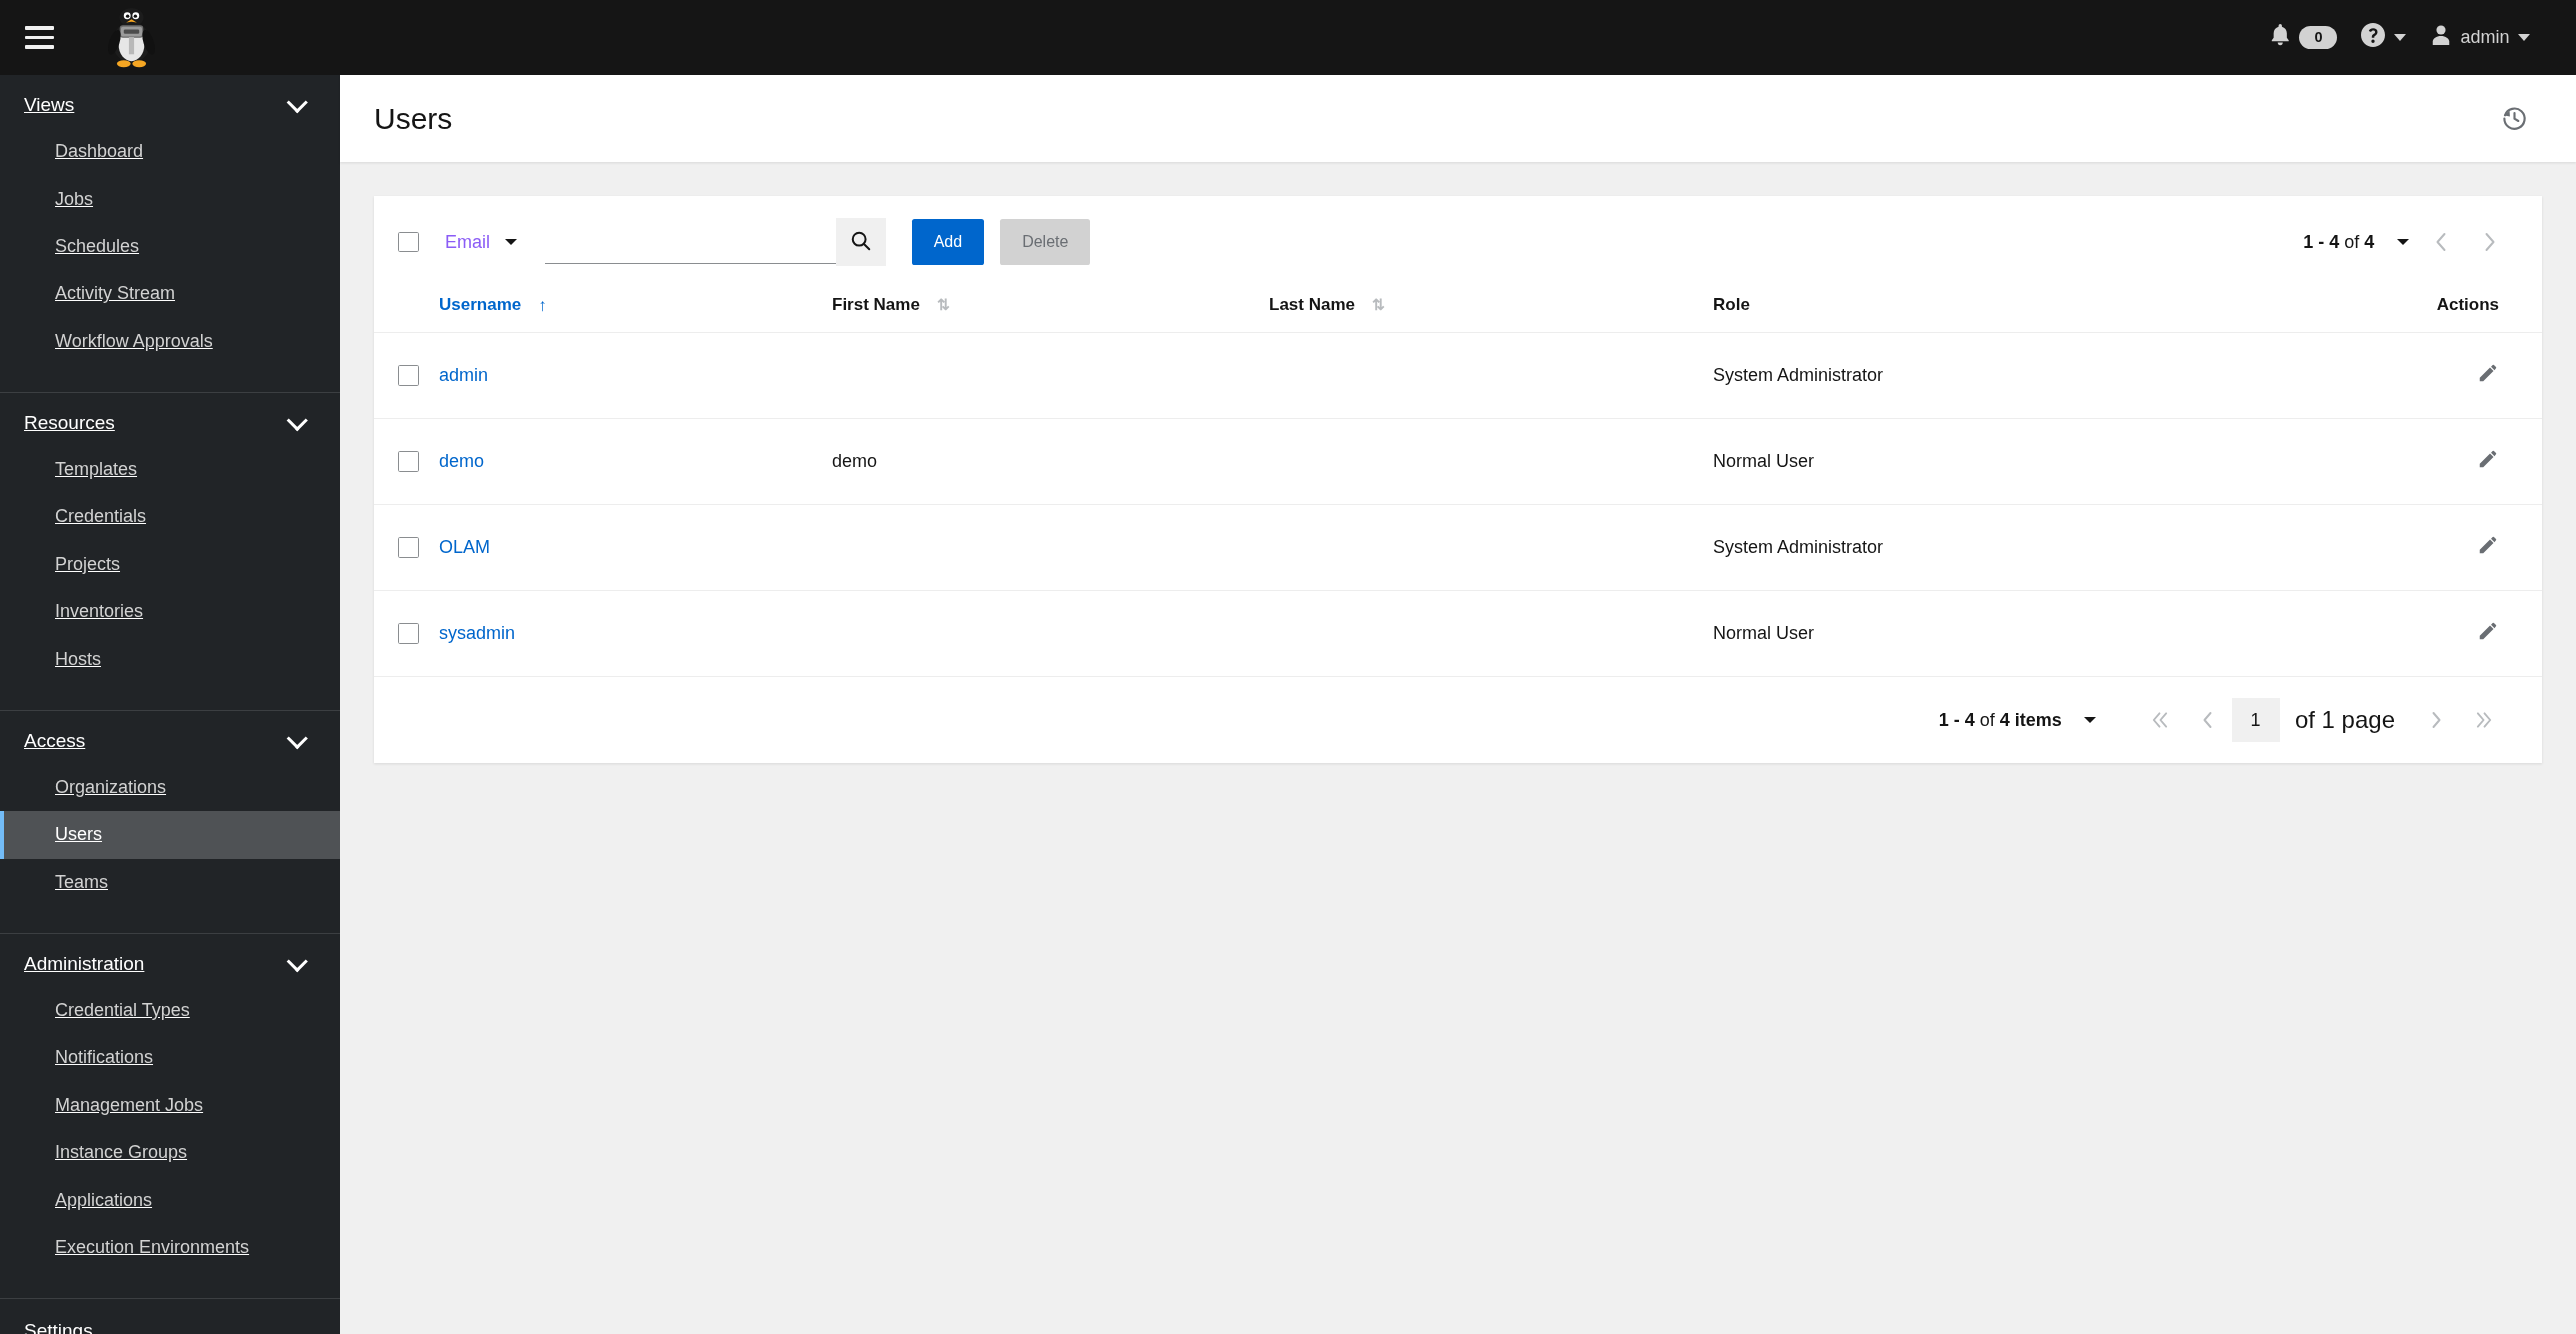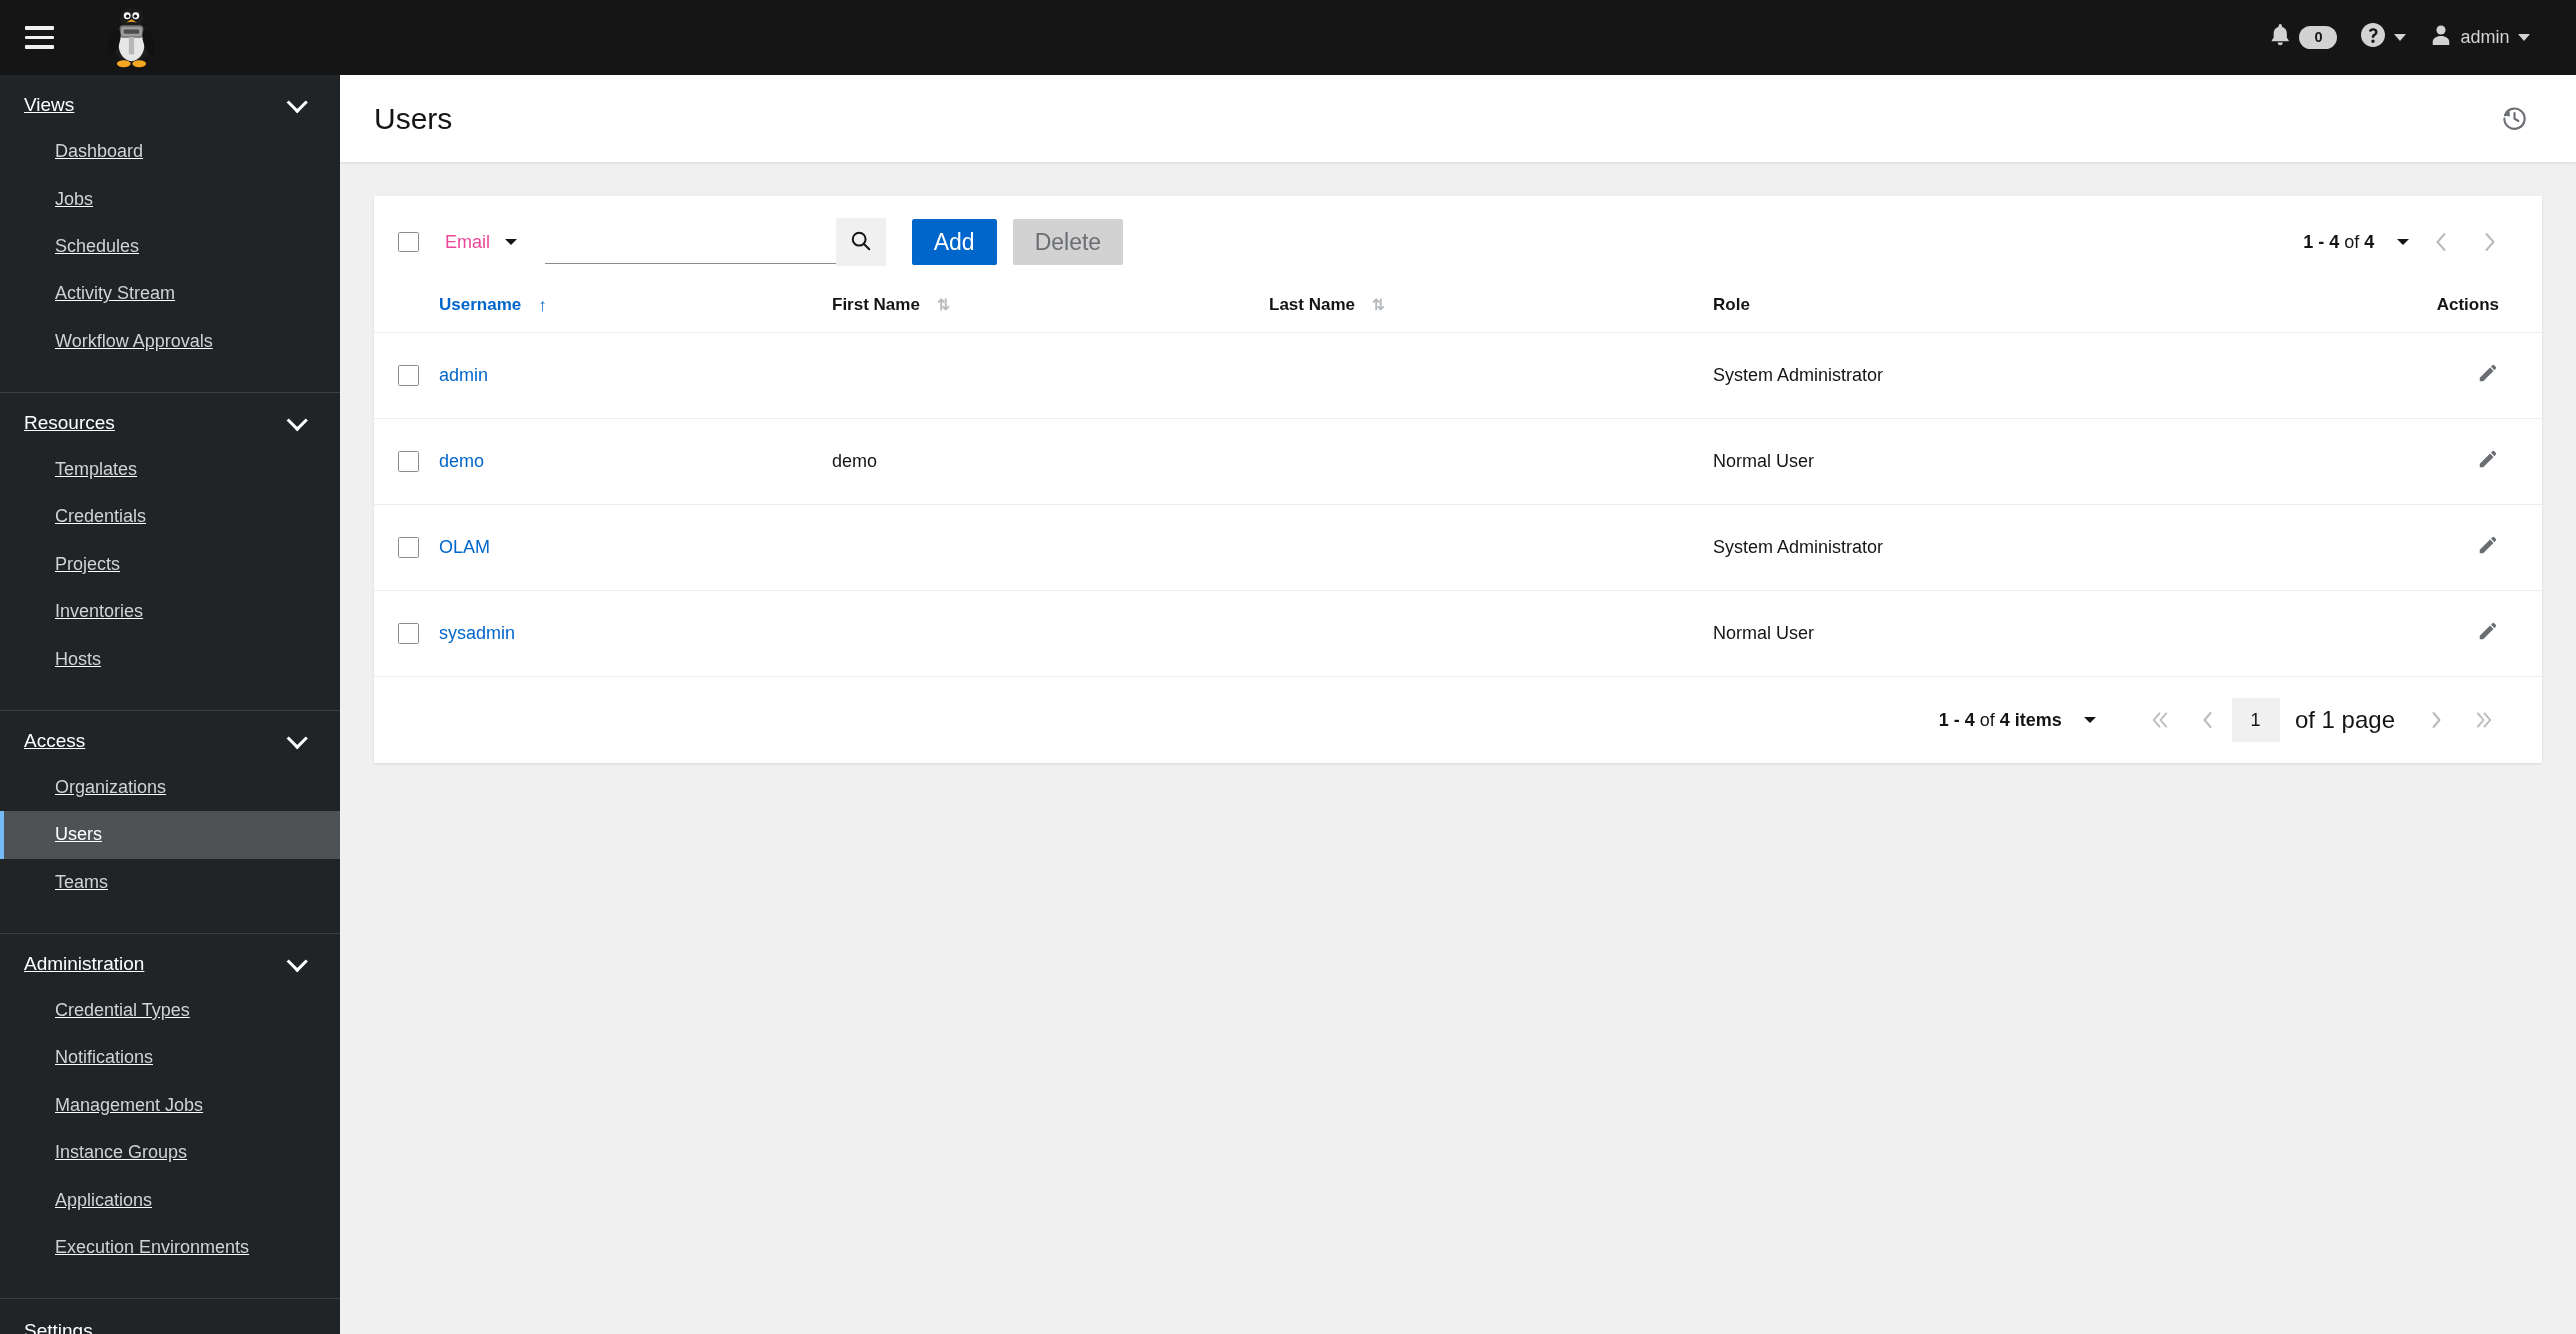--- a/index.html
+++ b/index.html
@@ -87,38 +87,38 @@
   }
 
   
   .toolbar { display: flex; align-items: center; padding: 22px 29px 20.5px 24px; }
   .cb {
     width: 20.5px; height: 20.5px; border: 0.9px solid #8a8d90; background: #fff;
     border-radius: 1.7px; cursor: pointer; flex: 0 0 20.5px;
   }
   .tb-select {
     display: flex; align-items: center; gap: 15.4px; margin-left: 23px;
-    font-size: 18px; color: #ec4899; cursor: pointer; padding: 5.1px 3.4px;
+    font-size: 18px; color: #8b5cf6; cursor: pointer; padding: 5.1px 3.4px;
   }
   .caret-sm {
     width: 0; height: 0; border-left: 6px solid transparent; border-right: 6px solid transparent;
     border-top: 6.8px solid #151515;
   }
   .search-wrap { display: flex; align-items: stretch; margin-left: 24px; }
   .search-input {
     width: 291px; height: 46px; border: none; border-bottom: 1.7px solid #8a8d90;
     background: #fff; font-size: 18px; padding: 0 10.2px; outline: none;
     font-family: "Liberation Sans", sans-serif; color: #151515;
   }
   .search-btn {
     width: 50px; height: 48px; background: #f0f0f0; border: none; cursor: pointer;
     display: flex; align-items: center; justify-content: center; color: #151515;
   }
   .btn {
-    font-size: 23px; padding: 0 22px; height: 46px; border: none; cursor: pointer;
+    font-size: 16px; padding: 0 22px; height: 46px; border: none; cursor: pointer;
     border-radius: 2.6px; font-family: "Liberation Sans", sans-serif; line-height: 46px;
   }
   .btn-primary { background: #0066cc; color: #fff; margin-left: 26px; }
   .btn-disabled { background: #d2d2d2; color: #6a6e73; margin-left: 16px; cursor: not-allowed; }
 
   .tb-pagination { margin-left: auto; display: flex; align-items: center; }
   .pg-text { font-size: 18px; color: #151515; margin-right: 13.7px; white-space: nowrap; }
   .pg-text b { font-weight: 700; }
   .pg-text span.lite { color: #151515; font-weight: 400; }
   .pg-caret-btn { padding: 5.1px 8.5px; cursor: pointer; display: flex; align-items: center; }

